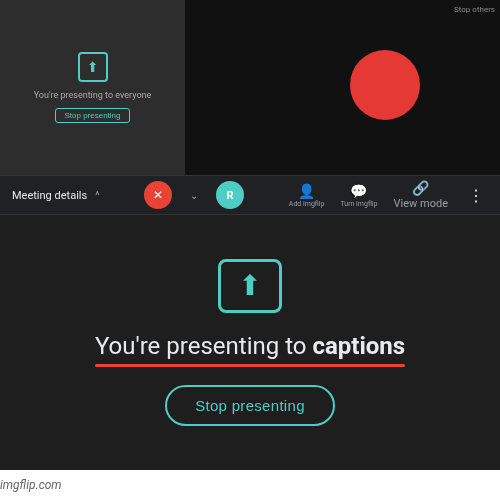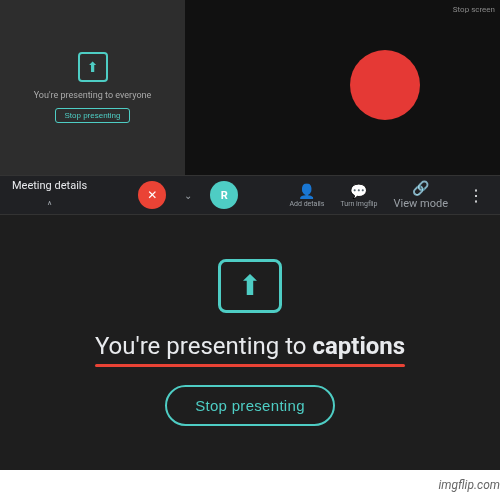--- a/index.html
+++ b/index.html
@@ -100,21 +100,20 @@
       border-top: 1px solid #333;
       border-bottom: 1px solid #333;
     }
 
     .meeting-info {
       display: flex;
       align-items: center;
       gap: 8px;
       color: #e8eaed;
       font-size: 11px;
-      flex-direction: column;
     }
 
     .meeting-info-chevron {
       font-size: 10px;
       color: #9aa0a6;
     }
 
     .meeting-controls {
       display: flex;
       align-items: center;
@@ -234,21 +233,21 @@
       letter-spacing: 0.3px;
     }
 
     
     .watermark {
       width: 100%;
       height: 30px;
       background: #fff;
       display: flex;
       align-items: center;
-      justify-content: flex-end;
+      justify-content: flex-start;
     }
 
     .watermark-text {
       color: #666;
       font-size: 12px;
       font-style: italic;
     }
 
     .chevron-down-small {
       color: #9aa0a6;
@@ -262,21 +261,21 @@
 
   <div class="presenting-panel">
     <div class="presenting-icon-small">
       <span style="font-size:14px;">⬆</span>
     </div>
     <div class="presenting-text-small">You're presenting to everyone</div>
     <button class="stop-btn-small">Stop presenting</button>
   </div>
 
   <div class="right-panel">
-    <span class="stop-presenting-label">Stop screen</span>
+    <span class="stop-presenting-label">Stop others</span>
     <div class="red-circle"></div>
   </div>
 
 </div>
 
 <div class="meeting-bar">
   <div class="meeting-info">
     <span>Meeting details</span>
     <span class="meeting-info-chevron">^</span>
   </div>
@@ -289,21 +288,21 @@
       <span class="chevron-down-small">⌄</span>
     </div>
     <div class="ctrl-btn ctrl-btn-teal">
       <span class="ctrl-icon" style="font-size:11px;font-weight:bold;">R</span>
     </div>
   </div>
 
   <div class="meeting-actions">
     <div class="action-item">
       <span class="action-icon">👤</span>
-      <span style="font-size:7px;color:#9aa0a6;">Add details</span>
+      <span style="font-size:7px;color:#9aa0a6;">Add imgflip</span>
     </div>
     <div class="action-item">
       <span class="action-icon">💬</span>
       <span style="font-size:7px;color:#9aa0a6;">Turn imgflip</span>
     </div>
     <div class="action-item">
       <span class="action-icon">🔗</span>
       <span style="font-size:11px;color:#9aa0a6;">View mode</span>
     </div>
     <div class="more-btn">

